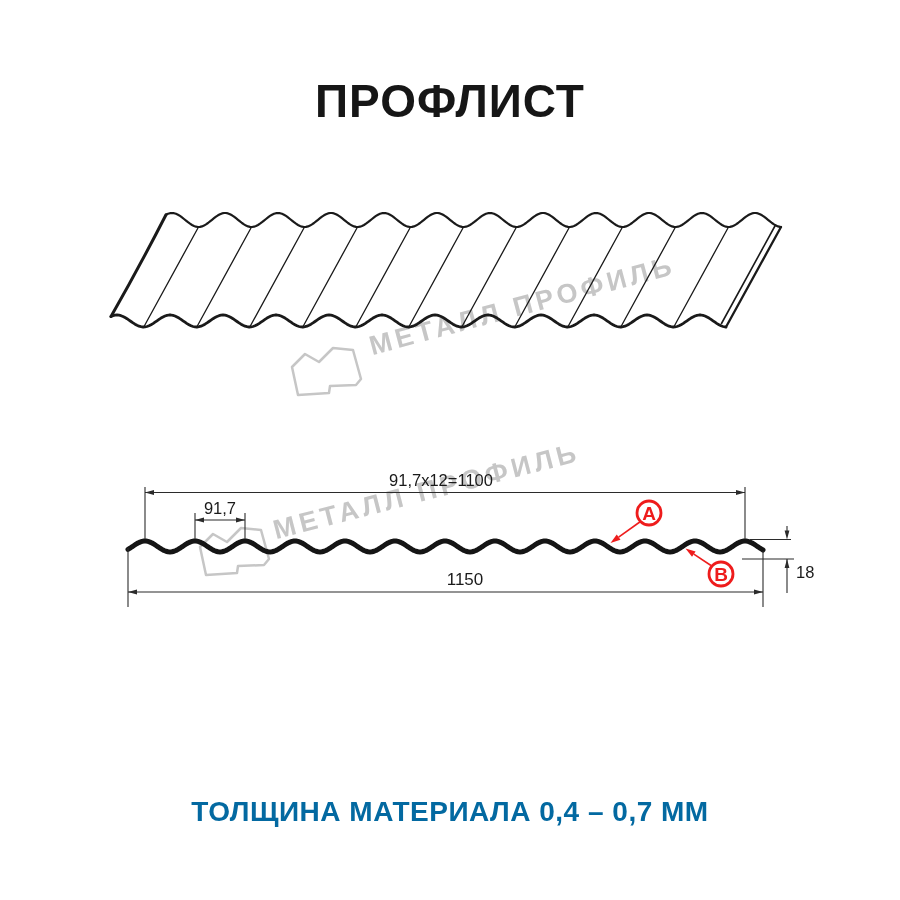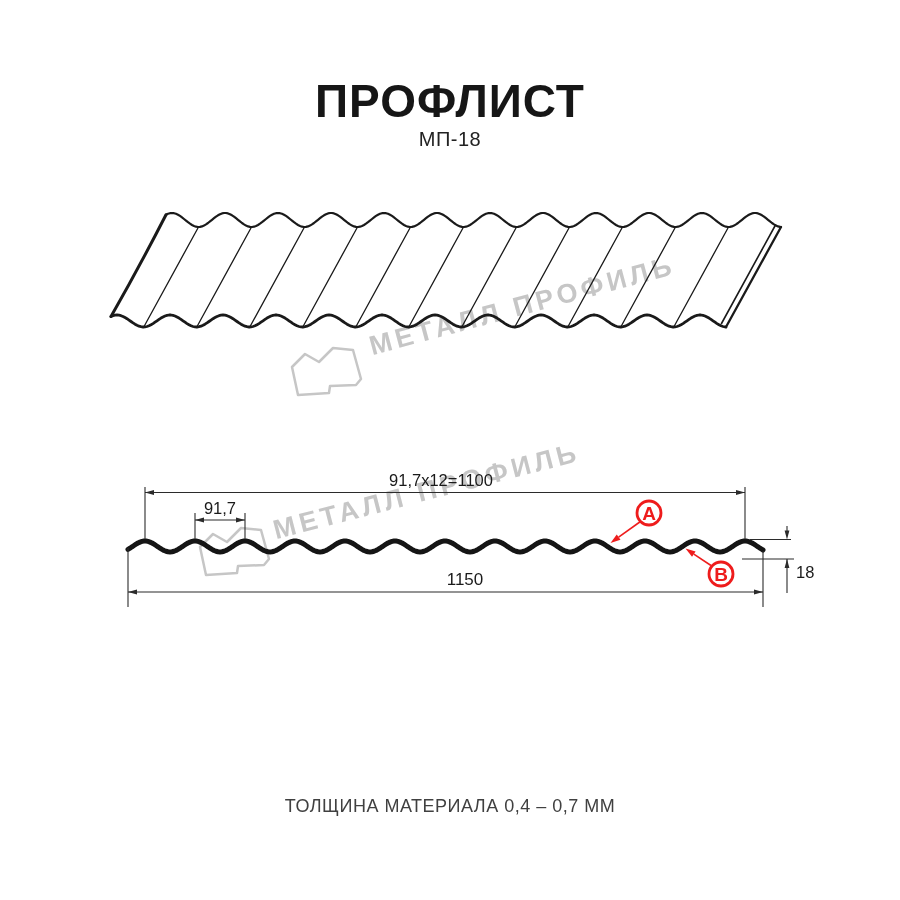--- a/index.html
+++ b/index.html
@@ -3,34 +3,33 @@
 <meta charset="utf-8">
 <style>
   html,body{margin:0;padding:0;background:#fff;}
   .stage{position:relative;width:900px;height:868px;background:#ffffff;overflow:hidden;
          font-family:"Liberation Sans",sans-serif;}
   .title{position:absolute;left:0;right:0;top:74px;text-align:center;
          font-size:46px;font-weight:bold;letter-spacing:1px;color:#161616;z-index:3;}
   .subtitle{position:absolute;left:0;right:0;top:128px;text-align:center;
          font-size:20px;font-weight:500;letter-spacing:0.5px;color:#222;z-index:3;}
   .note{position:absolute;left:0;right:0;top:796px;text-align:center;
-         font-size:18px;font-weight:400;letter-spacing:0.5px;color:#404040;z-index:3;}
+         font-size:28px;font-weight:700;letter-spacing:0.5px;color:#0369a1;z-index:3;}
   .wm{position:absolute;font-weight:bold;font-size:27px;letter-spacing:4px;
       color:#c6c6c6;white-space:nowrap;transform-origin:left top;z-index:1;}
   .wm1{left:366px;top:332px;transform:rotate(-15deg);}
   .wm2{left:270px;top:516px;transform:rotate(-14.5deg);}
   #draw{position:absolute;left:0;top:0;z-index:2;}
   #draw text{font-family:"Liberation Sans",sans-serif;}
 </style>
 </head>
 <body>
 
 <div class="stage">
   <div class="title">ПРОФЛИСТ</div>
-  <div class="subtitle">МП-18</div>
 
   <div class="wm wm1" style="color: rgb(198, 198, 198);">МЕТАЛЛ ПРОФИЛЬ</div>
   <div class="wm wm2" style="color: rgb(198, 198, 198);">МЕТАЛЛ ПРОФИЛЬ</div>
 
   <svg id="draw" width="900" height="900" viewBox="0 0 900 900">
       <g fill="none" stroke="#c6c6c6" stroke-width="2.5" stroke-linejoin="round">
         <polygon points="292,367 305,354 319,362 333,348 353,350 361,379 356,385 330,386 329,393 298,395"></polygon>
         <polygon points="200,547 213,534 227,542 241,528 261,530 269,559 264,565 238,566 237,573 206,575"></polygon>
       </g>
       <g fill="none" stroke="#1a1a1a" stroke-linecap="round" stroke-linejoin="round">

